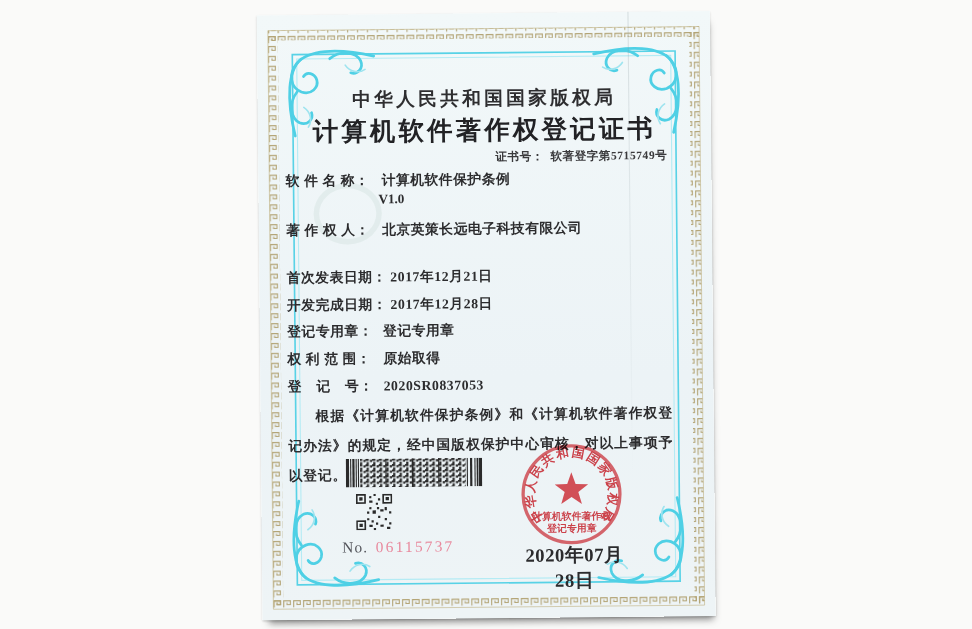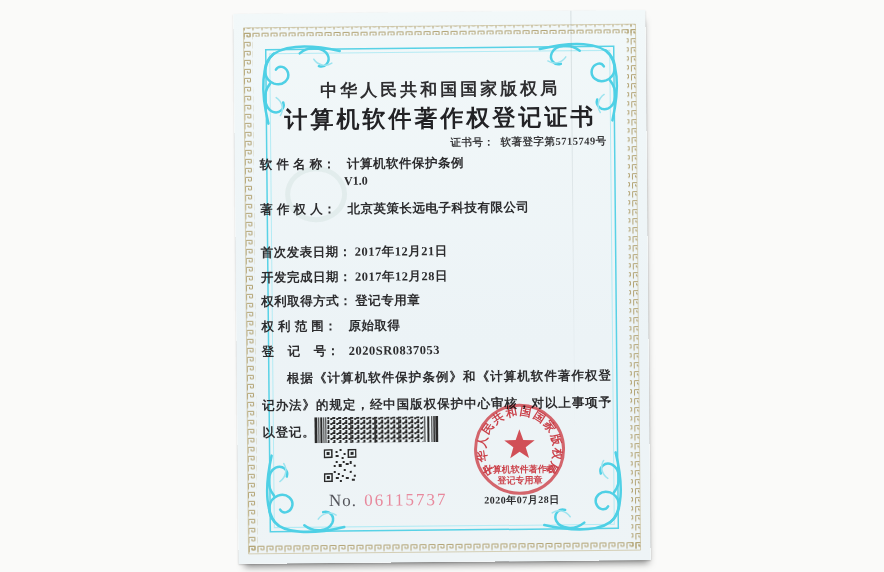--- a/index.html
+++ b/index.html
@@ -24,24 +24,24 @@
   .field{position:absolute;left:25px;font-size:12.5px;font-weight:700;color:#2c2c2e;
     white-space:nowrap;}
   .flabel{display:inline-block;min-width:84px;letter-spacing:.5px;}
   .fvalue{letter-spacing:.5px;}
   .fversion{position:absolute;left:109px;top:161px;font-size:12px;font-weight:700;color:#2c2c2e;}
   .statement{position:absolute;left:25px;top:352px;width:350px;margin:0;
     font-size:12.5px;font-weight:600;color:#2c2c2e;line-height:27px;
     text-indent:2em;text-align:justify;letter-spacing:.8px;}
   .barcode{position:absolute;left:77px;top:404px;}
   .qrcode{position:absolute;left:86px;top:436px;}
-  .serial{position:absolute;left:91px;top:478px;font-size:17px;color:#55565c;letter-spacing:1px;}
+  .serial{position:absolute;left:73px;top:478px;font-size:14px;color:#55565c;letter-spacing:1px;}
   .serial .num{color:#e8899d;letter-spacing:2px;margin-left:7px;}
   .issue-date{position:absolute;left:236px;top:482px;width:96px;text-align:center;
-    font-size:10px;font-weight:700;color:#2b2b2d;letter-spacing:.5px;}
+    font-size:17px;font-weight:700;color:#2b2b2d;letter-spacing:.5px;}
   .seal{position:absolute;left:0;top:0;pointer-events:none;mix-blend-mode:multiply;opacity:.92;}
   .seal text{font-family:"Liberation Serif","DejaVu Serif",serif;}
 </style>
 </head>
 <body>
 
 <div class="stage">
   <div class="page">
 
     <svg class="frame" width="412" height="550" viewBox="0 0 412 550">
@@ -102,21 +102,21 @@
       <span class="flabel">首次发表日期：</span>
       <span class="fvalue">2017年12月21日</span>
     </div>
 
     <div class="field" style="top:256px">
       <span class="flabel">开发完成日期：</span>
       <span class="fvalue">2017年12月28日</span>
     </div>
 
     <div class="field" style="top:280px">
-      <span class="flabel">权利取得方式：</span>
+      <span class="flabel">登记专用章：</span>
       <span class="fvalue">登记专用章</span>
     </div>
 
     <div class="field" style="top:305px">
       <span class="flabel">权 利 范 围：</span>
       <span class="fvalue">原始取得</span>
     </div>
 
     <div class="field" style="top:330px">
       <span class="flabel">登　记　号：</span>

